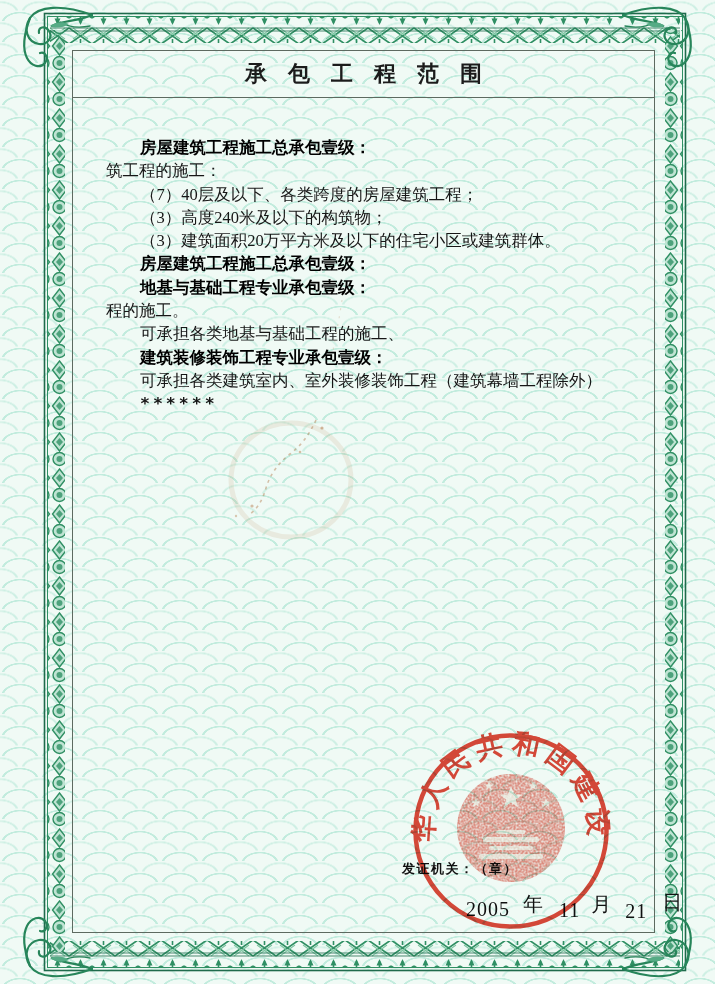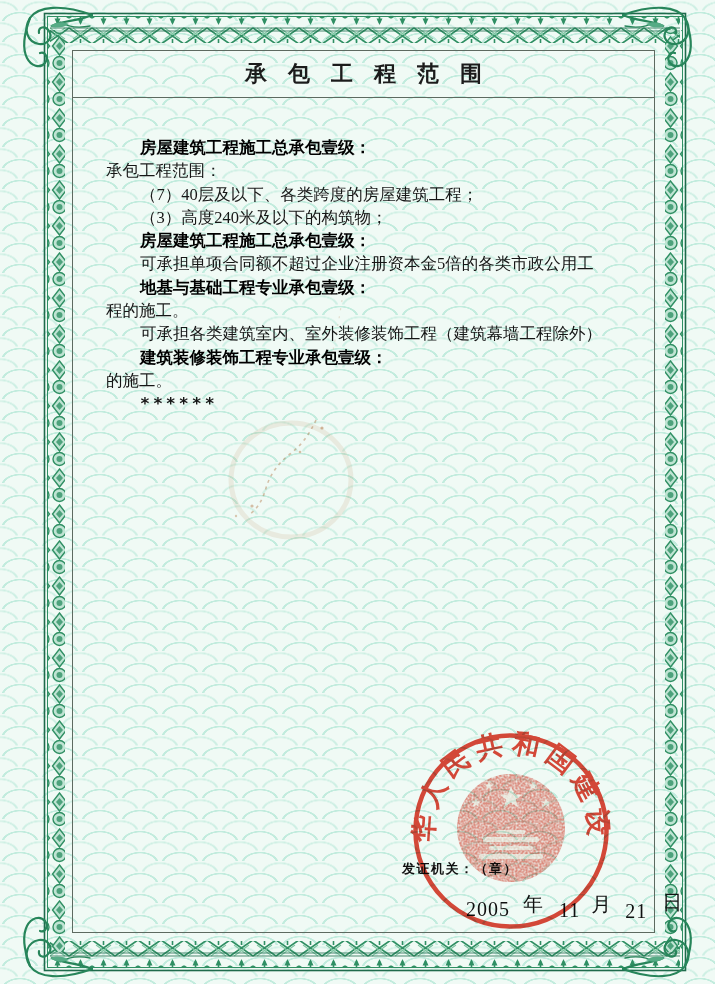--- a/index.html
+++ b/index.html
@@ -106,30 +106,30 @@
     <circle cx="252" cy="506" r="1.6" fill="rgba(170,100,45,.4)"></circle>
     <circle cx="236" cy="516" r="1.2" fill="rgba(170,100,45,.35)"></circle>
     <circle cx="318" cy="152" r="1.2" fill="rgba(170,100,45,.3)"></circle>
   </svg>
 
   <div class="inner">
     <div class="title">承包工程范围</div>
     <div class="tdiv"></div>
     <div class="body">
       <div class="bl bold ind">房屋建筑工程施工总承包壹级：</div>
-      <div class="bl">承包工程范围：</div>
+      <div class="bl">筑工程的施工：</div>
       <div class="bl ind">（7）40层及以下、各类跨度的房屋建筑工程；</div>
       <div class="bl ind">（3）高度240米及以下的构筑物；</div>
+      <div class="bl ind">（3）建筑面积20万平方米及以下的住宅小区或建筑群体。</div>
       <div class="bl bold ind">房屋建筑工程施工总承包壹级：</div>
-      <div class="bl ind">可承担单项合同额不超过企业注册资本金5倍的各类市政公用工</div>
       <div class="bl bold ind">地基与基础工程专业承包壹级：</div>
       <div class="bl">程的施工。</div>
+      <div class="bl ind">可承担各类地基与基础工程的施工、</div>
+      <div class="bl bold ind">建筑装修装饰工程专业承包壹级：</div>
       <div class="bl ind">可承担各类建筑室内、室外装修装饰工程（建筑幕墙工程除外）</div>
-      <div class="bl bold ind">建筑装修装饰工程专业承包壹级：</div>
-      <div class="bl">的施工。</div>
       <div class="bl ind stars">******</div>
     </div>
   </div>
 
   <div class="issuer">发证机关：（章）</div>
   <div class="date">
     <span class="dp0">2005</span>
     <span class="dp1">年</span>
     <span class="dp2">11</span>
     <span class="dp3">月</span>

